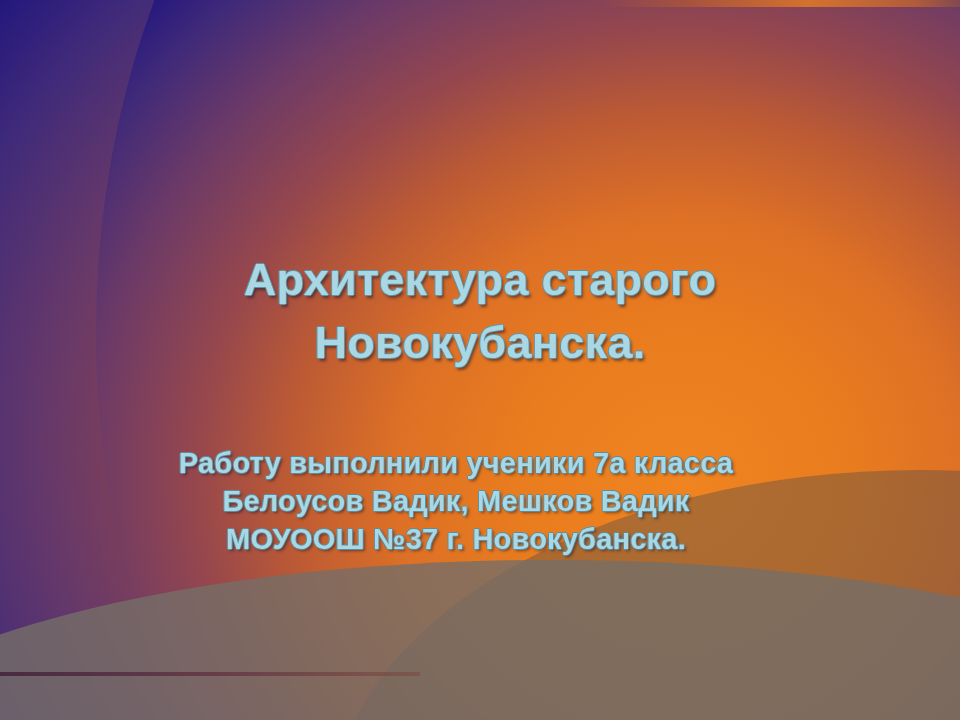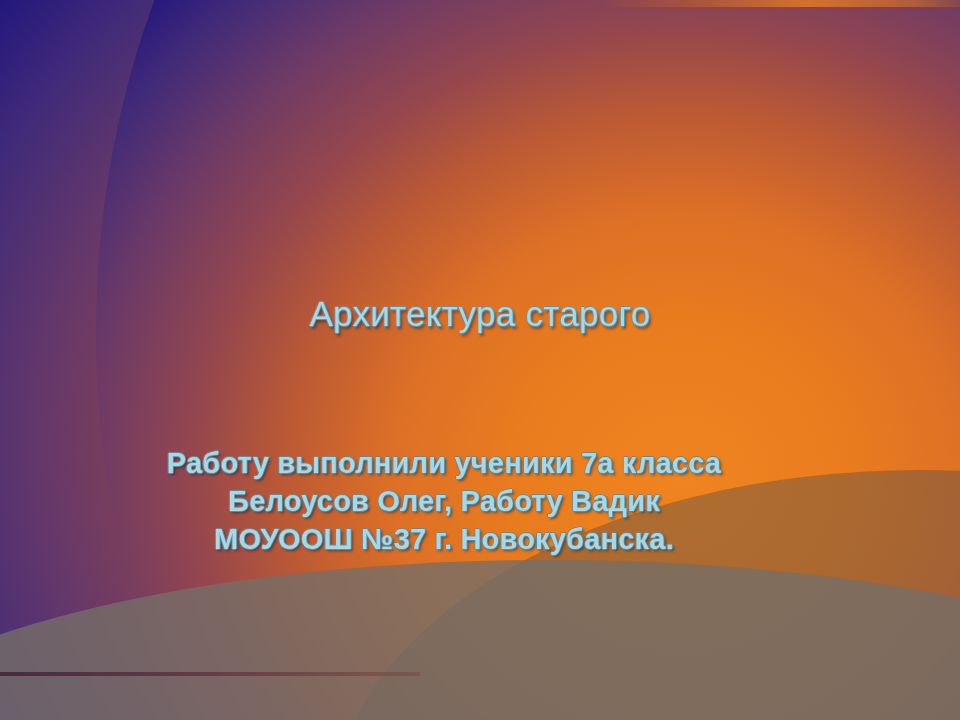--- a/index.html
+++ b/index.html
@@ -142,38 +142,37 @@
 
   .title-block {
     position: absolute;
     left: 0;
     top: 248px;
     width: 960px;
     text-align: center;
   }
 
   .title-line {
-    font-size: 35px;
+    font-size: 45px;
     line-height: 63px;
-    font-weight: 400;
+    font-weight: 700;
     letter-spacing: 0.3px;
     color: #a9d8e4;
     text-shadow:
       1px 0 0 #5f93a6,
       -1px 0 0 #5f93a6,
       0 1px 0 #5f93a6,
       0 -1px 0 #5f93a6,
       2px 3px 3px rgba(25, 20, 40, 0.55),
       0 0 2px rgba(210, 240, 250, 0.45);
-    margin-top: 34px;
   }
 
   .subtitle-block {
     position: absolute;
-    left: 0;
+    left: 12px;
     top: 444px;
     width: 888px;
     text-align: center;
   }
 
   .subtitle-line {
     font-size: 29px;
     line-height: 38px;
     font-weight: 700;
     letter-spacing: 0.2px;
@@ -199,22 +198,23 @@
   <div class="top-rim"></div>
 
   <div class="bottom-swoosh-2"></div>
   <div class="bottom-swoosh"></div>
   <div class="bottom-edge-line"></div>
 
   <div class="content">
 
     <div class="title-block">
       <div class="title-line">Архитектура старого</div>
+      <div class="title-line">Новокубанска.</div>
     </div>
 
     <div class="subtitle-block">
       <div class="subtitle-line">Работу выполнили ученики 7а класса</div>
-      <div class="subtitle-line">Белоусов Олег, Работу Вадик</div>
+      <div class="subtitle-line">Белоусов Вадик, Мешков Вадик</div>
       <div class="subtitle-line">МОУООШ №37 г. Новокубанска.</div>
     </div>
 
   </div>
 </div>
 
 </body></html>

